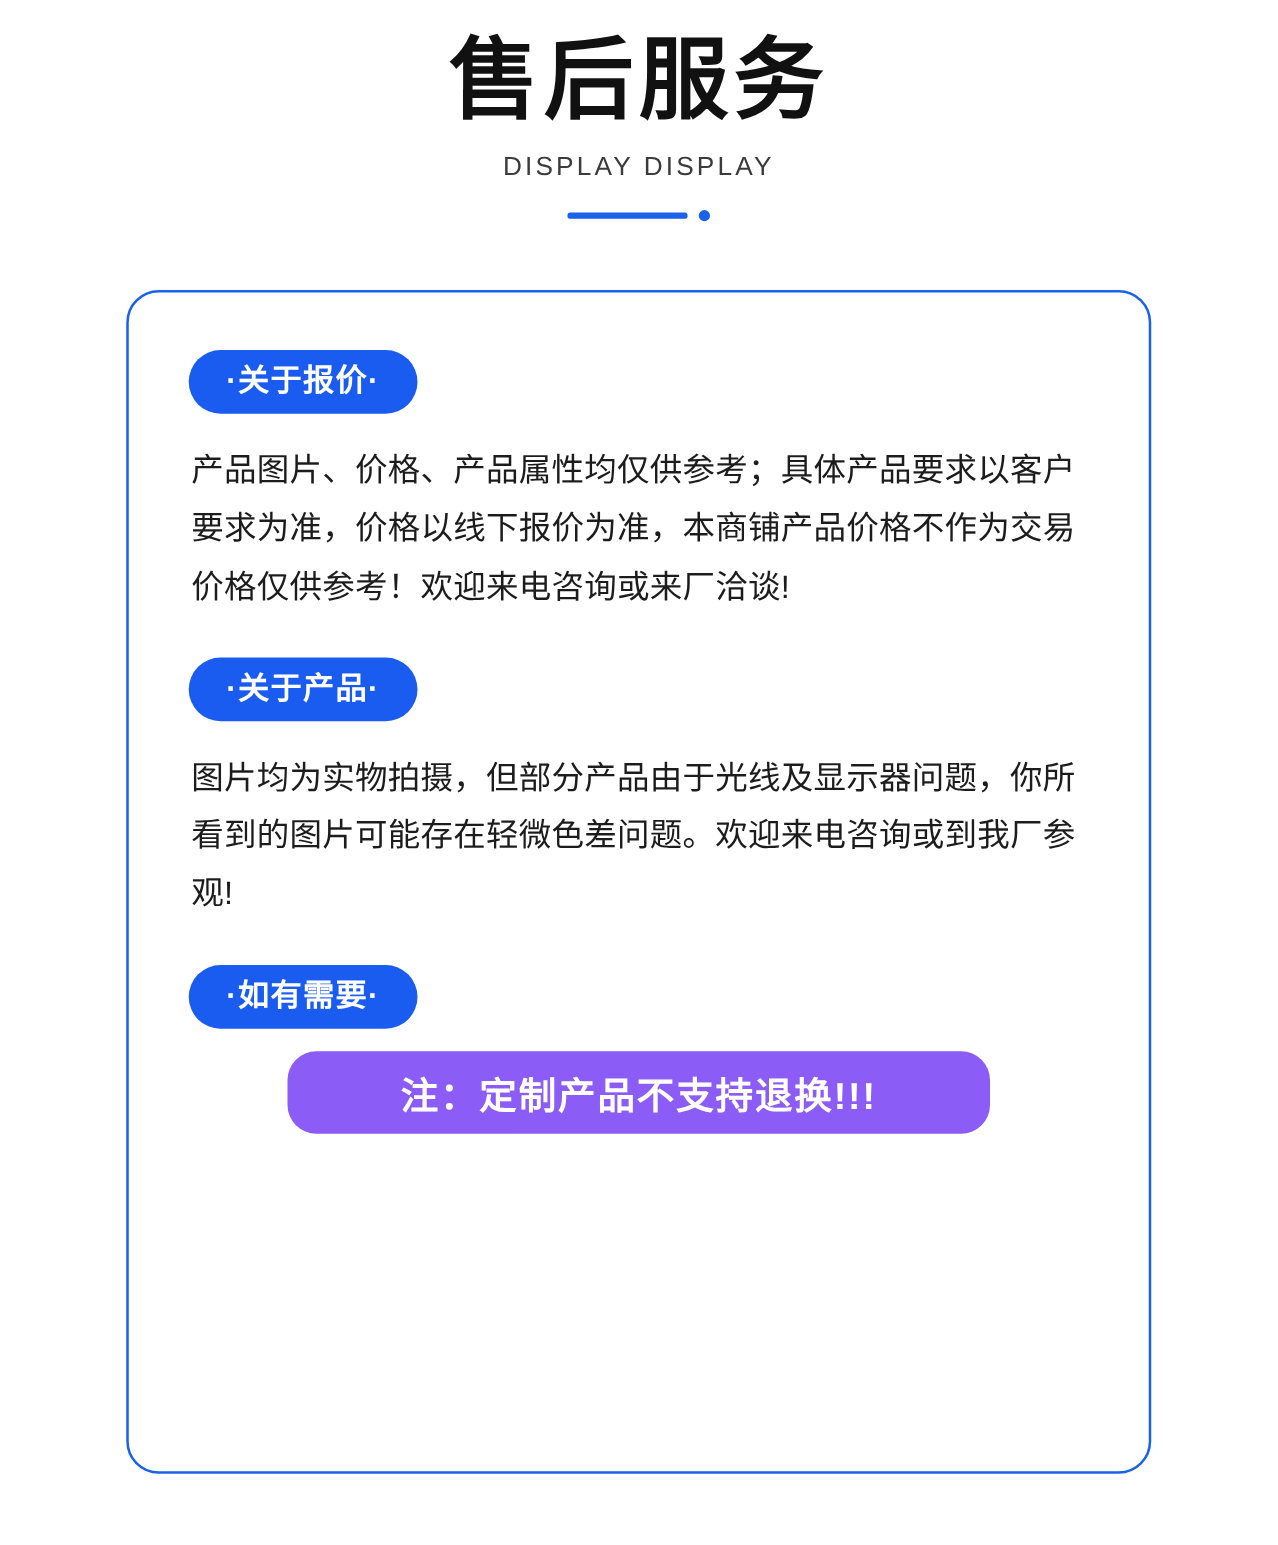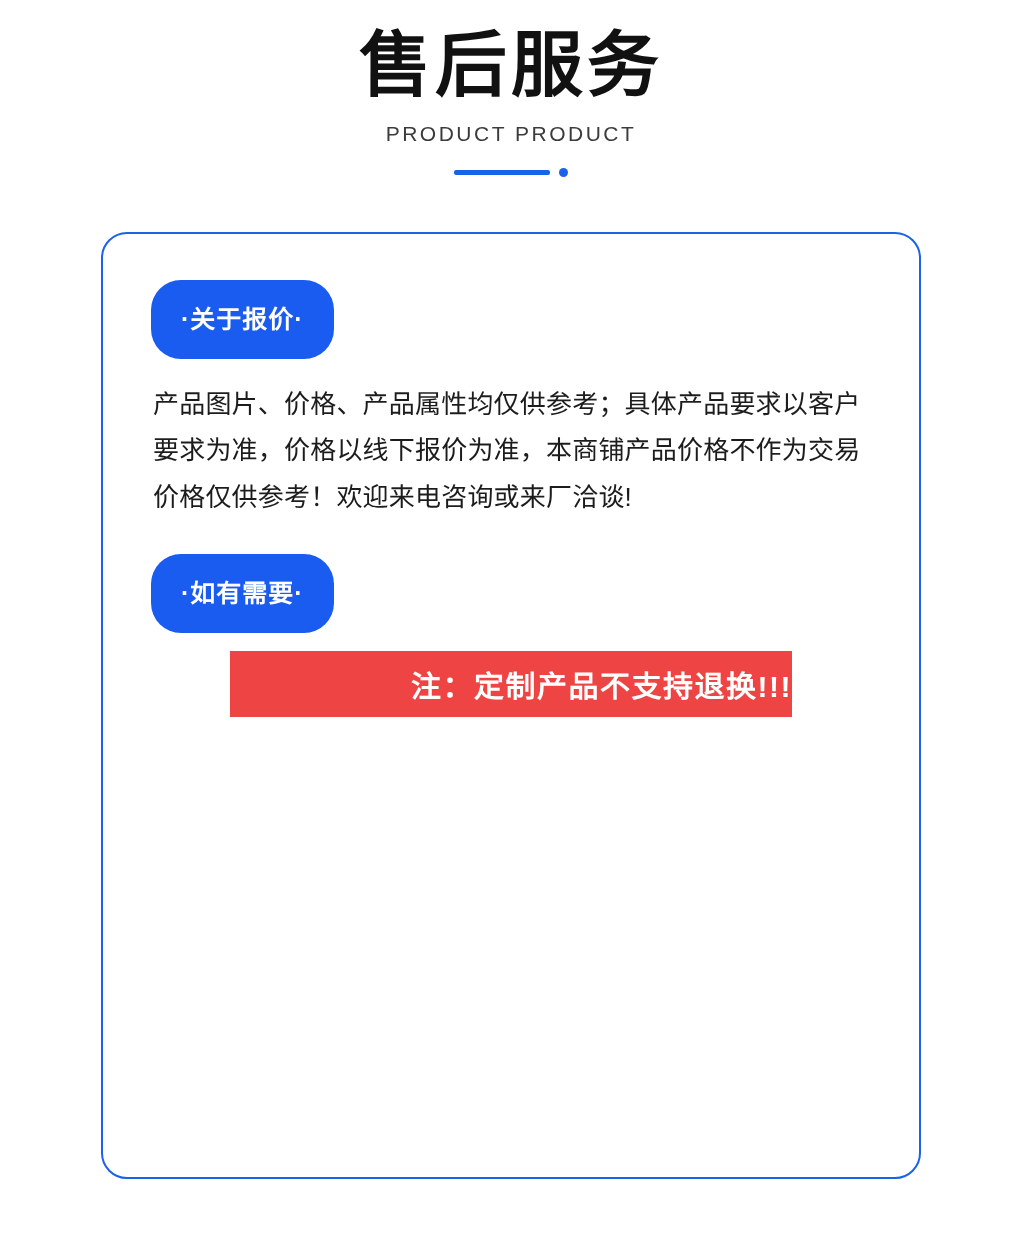--- a/index.html
+++ b/index.html
@@ -79,71 +79,76 @@
 
   .section { margin-bottom: 4px; }
 
   .pill {
     display: inline-block;
     background: #1a5cf0;
     color: #ffffff;
     font-size: 25px;
     font-weight: bold;
     letter-spacing: 1px;
-    padding: 27px 30px;
+    padding: 13px 30px;
     border-radius: 30px;
     line-height: 1;
   }
 
   .body-text {
     font-size: 26px;
     line-height: 1.78;
     color: #1c1c1c;
     margin: 22px 2px 34px 2px;
     letter-spacing: 0.2px;
   }
 
   .notice {
     margin: 18px auto 0 auto;
     width: 562px;
     height: 66px;
-    background: #ef4444;
+    background: #8b5cf6;
     display: flex;
     align-items: center;
-    justify-content: flex-end;
+    justify-content: center;
+    border-radius: 23px;
   }
   .notice-text {
     color: #ffffff;
     font-size: 30px;
     font-weight: bold;
     letter-spacing: 1.5px;
   }
 </style>
 </head>
 <body>
 
 <div class="page">
 
   <div class="header">
     <div class="header-title">售后服务</div>
-    <div class="header-subtitle">PRODUCT PRODUCT</div>
+    <div class="header-subtitle">DISPLAY DISPLAY</div>
     <div class="header-rule">
       <span class="bar"></span>
       <span class="dot"></span>
     </div>
   </div>
 
   <div class="card">
 
     <div class="section">
       <div class="pill">·关于报价·</div>
       <div class="body-text">产品图片、价格、产品属性均仅供参考；具体产品要求以客户要求为准，价格以线下报价为准，本商铺产品价格不作为交易价格仅供参考！欢迎来电咨询或来厂洽谈!</div>
     </div>
 
 
+    <div class="section">
+      <div class="pill">·关于产品·</div>
+      <div class="body-text">图片均为实物拍摄，但部分产品由于光线及显示器问题，你所看到的图片可能存在轻微色差问题。欢迎来电咨询或到我厂参观!</div>
+    </div>
 
     <div class="section">
       <div class="pill">·如有需要·</div>
     </div>
 
     <div class="notice">
       <span class="notice-text">注：定制产品不支持退换!!!</span>
     </div>
 
   </div>

